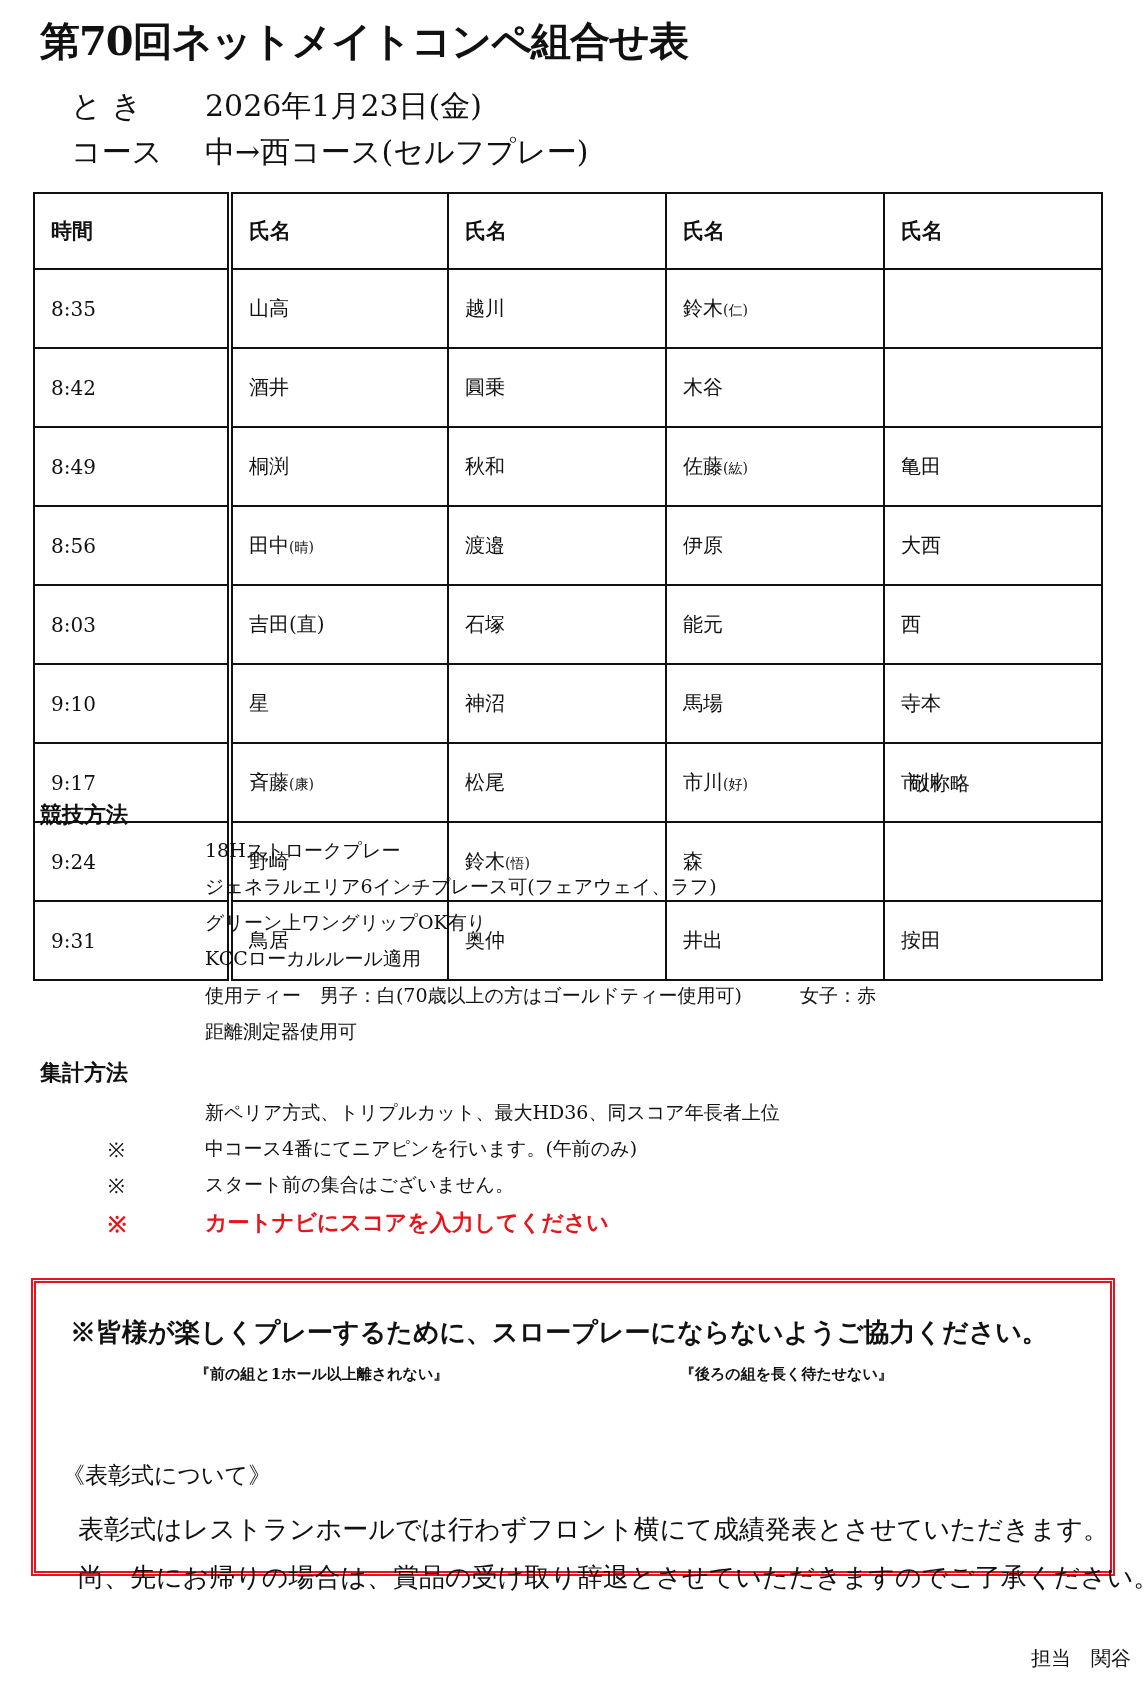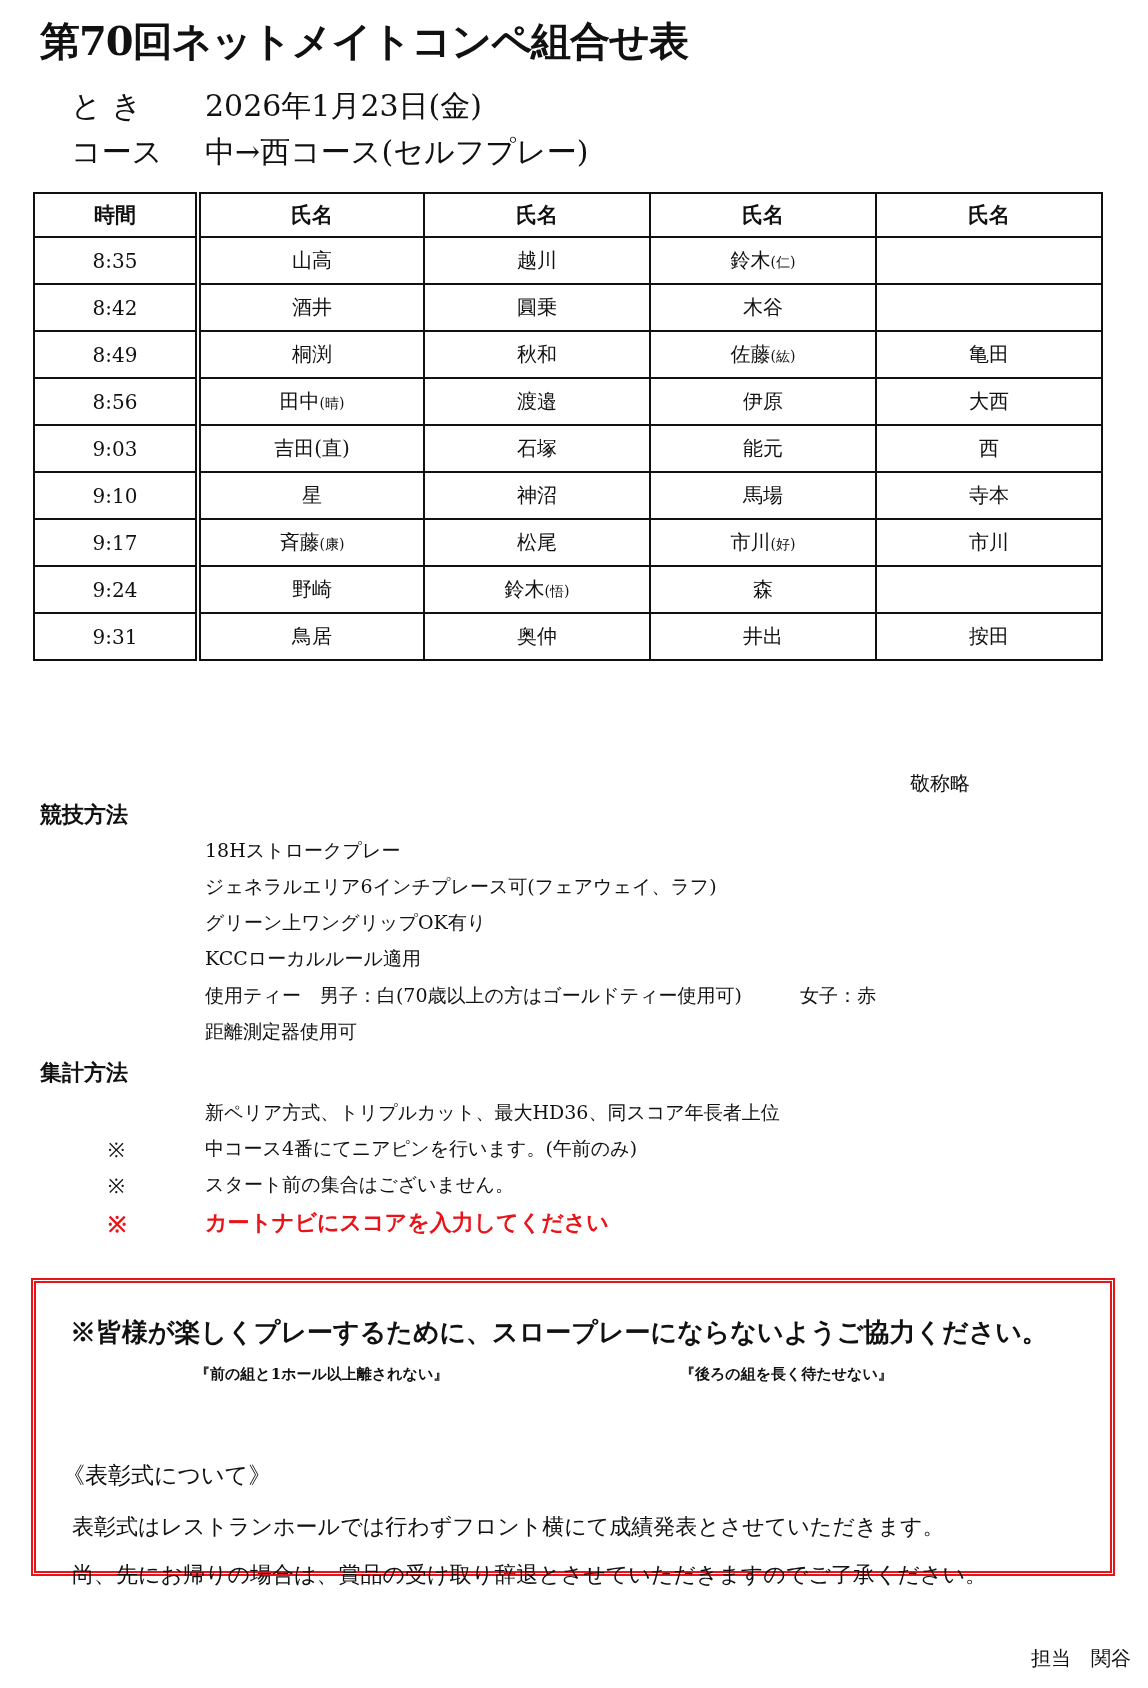--- a/index.html
+++ b/index.html
@@ -10,41 +10,41 @@
   .abs { position: absolute; white-space: nowrap; }
   .title { left: 40px; top: 14px; font-size: 40px; font-weight: bold; letter-spacing: -1px; }
   .info-label { left: 40px; font-size: 30px; margin-left: 31px; }
   .info-value { left: 205px; font-size: 30px; }
 
   table.sched {
     position: absolute; left: 33px; top: 192px; width: 1070px;
     border-collapse: collapse; table-layout: fixed;
   }
   table.sched td, table.sched th {
-    border: 2px solid #111; height: 45px; padding: 0; text-align: center;
+    border: 2px solid #111; height: 45px; padding: 16px; text-align: left;
     font-size: 20px; font-weight: normal;
   }
   table.sched th { font-weight: bold; font-size: 21px; height: 42px; }
   table.sched .time { border-right: 6px double #111; width: 160px; }
   .small { font-size: 14px; }
 
   .honorific { right: 178px; top: 770px; font-size: 20px; }
   .sec-head { left: 40px; font-size: 22px; font-weight: bold; }
   .item { left: 205px; font-size: 19px; }
   .mark { left: 108px; font-size: 20px; }
   .red-bold { color: #e8141a; font-weight: bold; font-size: 22px; }
 
   .notice-box {
     position: absolute; left: 31px; top: 1278px; width: 1084px; height: 298px;
     border: 5px double #e8141a; box-sizing: border-box;
   }
   .notice-main { left: 70px; top: 1315px; font-size: 26px; font-weight: bold; }
   .notice-sub { font-size: 15px; font-weight: bold; top: 1365px; }
   .award-head { left: 62px; top: 1460px; font-size: 23px; }
-  .award-line { left: 72px; font-size: 22px; }
+  .award-line { left: 78px; font-size: 26px; }
   .staff { right: 17px; top: 1645px; font-size: 20px; }
 </style>
 </head>
 <body>
 
 <div class="abs title">第70回ネットメイトコンペ組合せ表</div>
 <div class="abs info-label" style="top:86px">と き</div>
 <div class="abs info-value" style="top:86px">2026年1月23日(金)</div>
 <div class="abs info-label" style="top:132px">コース</div>
 <div class="abs info-value" style="top:132px">中→西コース(セルフプレー)</div>
@@ -82,21 +82,21 @@
         <td><span>亀田</span><span class="small"></span></td>
       </tr>
       <tr>
         <td class="time">8:56</td>
         <td><span>田中</span><span class="small">(晴)</span></td>
         <td><span>渡邉</span><span class="small"></span></td>
         <td><span>伊原</span><span class="small"></span></td>
         <td><span>大西</span><span class="small"></span></td>
       </tr>
       <tr>
-        <td class="time">9:03</td>
+        <td class="time">8:03</td>
         <td><span>吉田(直)</span><span class="small"></span></td>
         <td><span>石塚</span><span class="small"></span></td>
         <td><span>能元</span><span class="small"></span></td>
         <td><span>西</span><span class="small"></span></td>
       </tr>
       <tr>
         <td class="time">9:10</td>
         <td><span>星</span><span class="small"></span></td>
         <td><span>神沼</span><span class="small"></span></td>
         <td><span>馬場</span><span class="small"></span></td>

